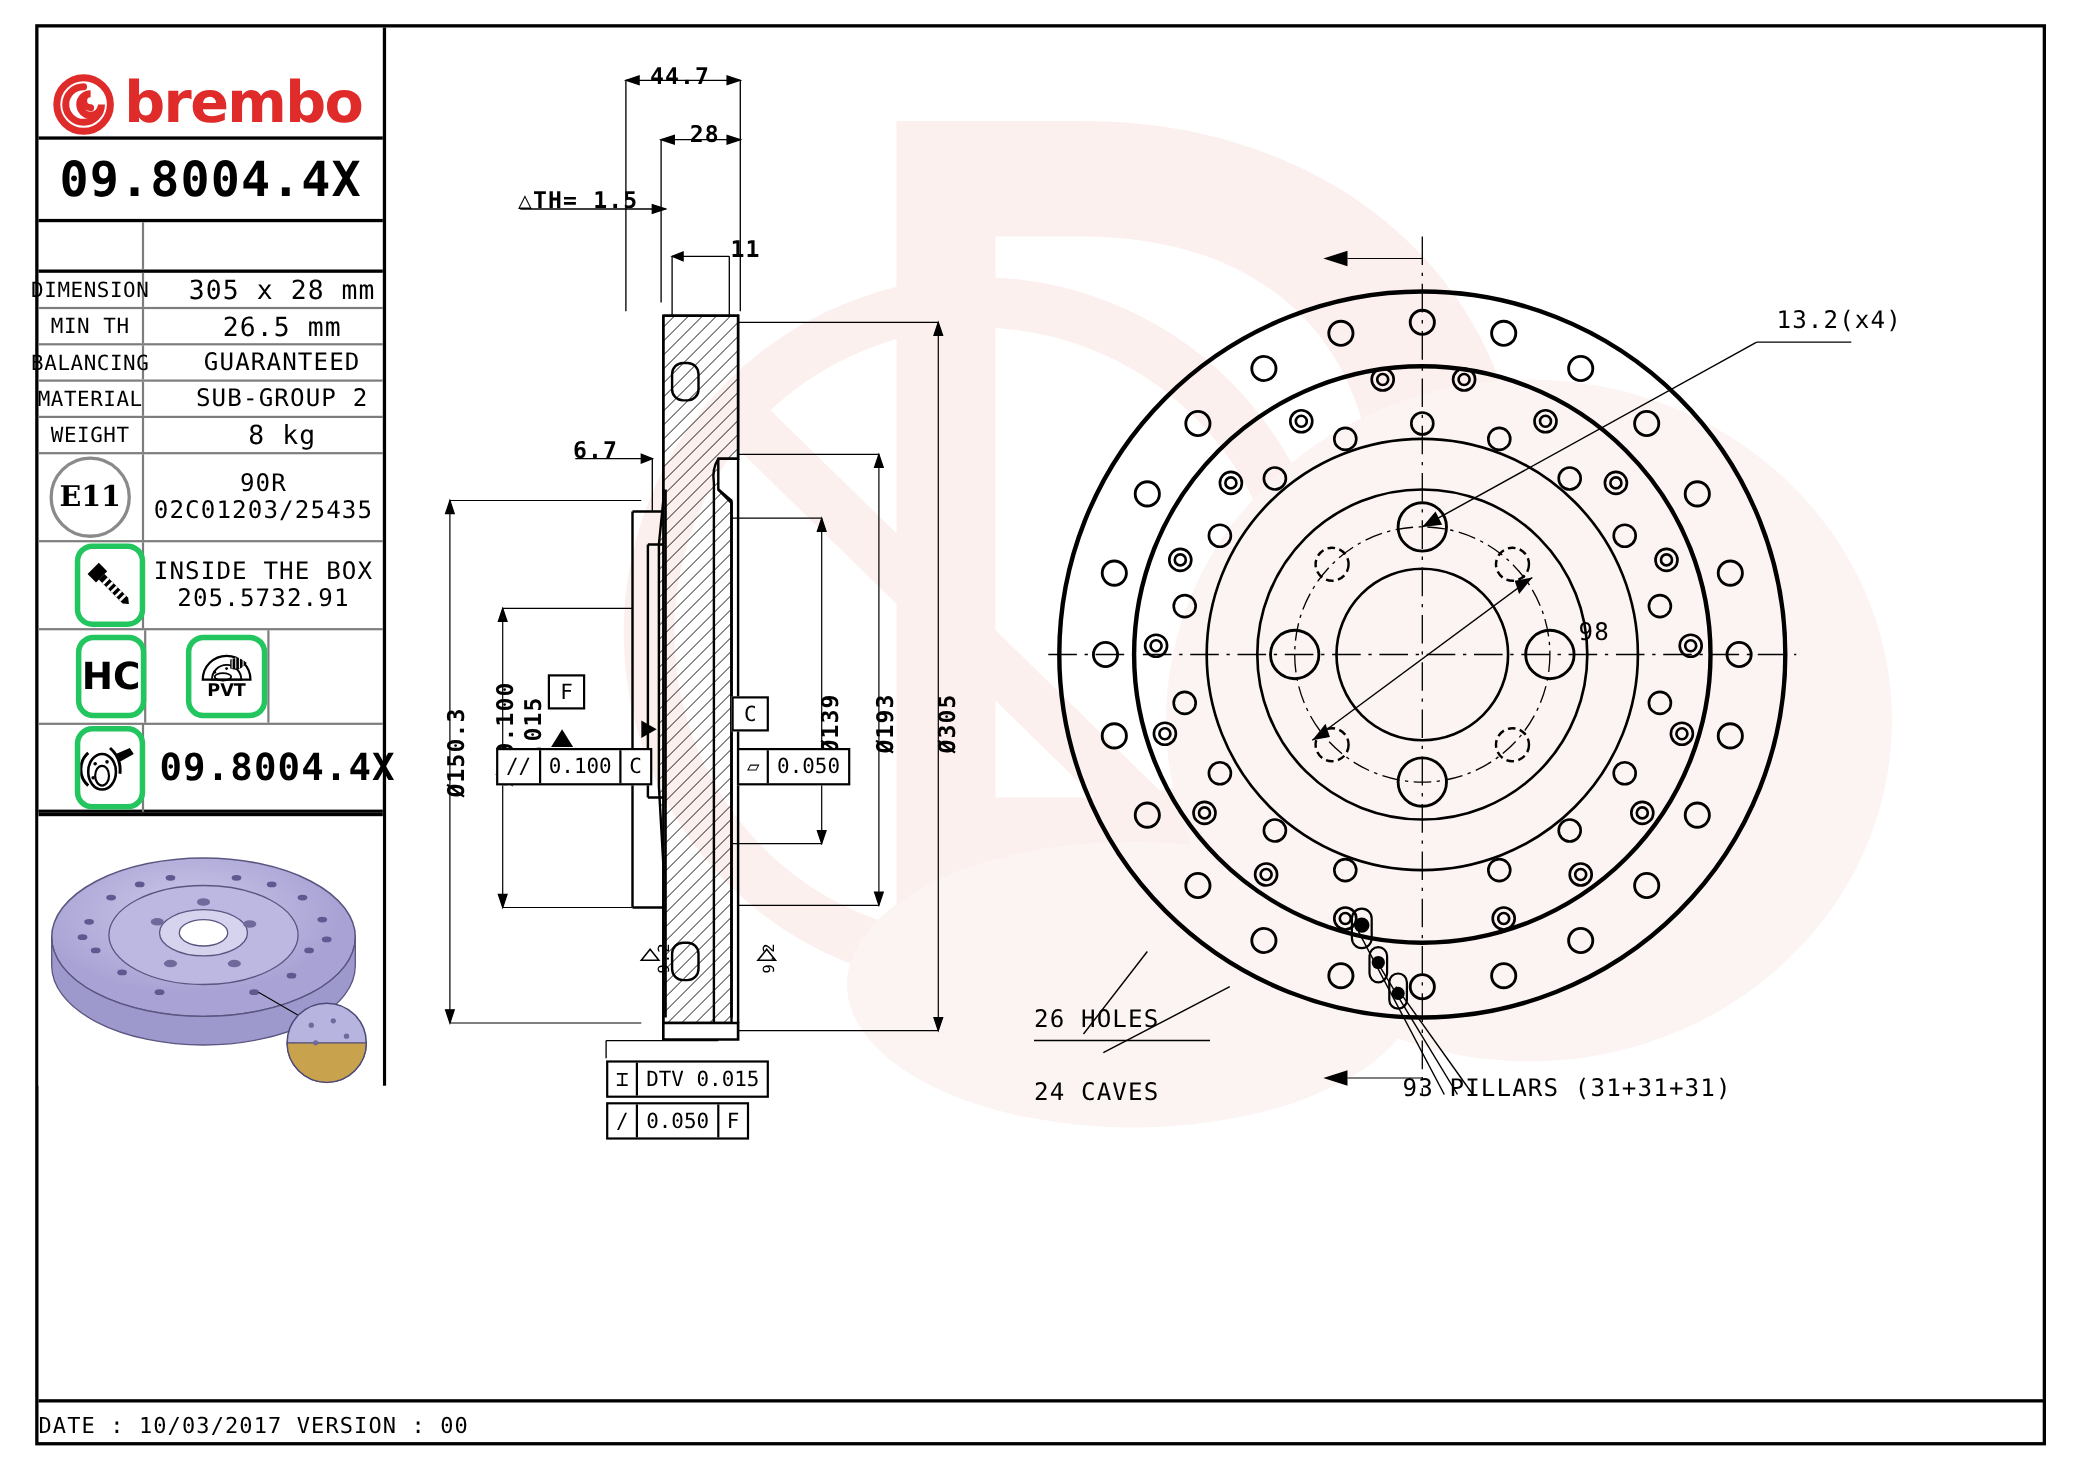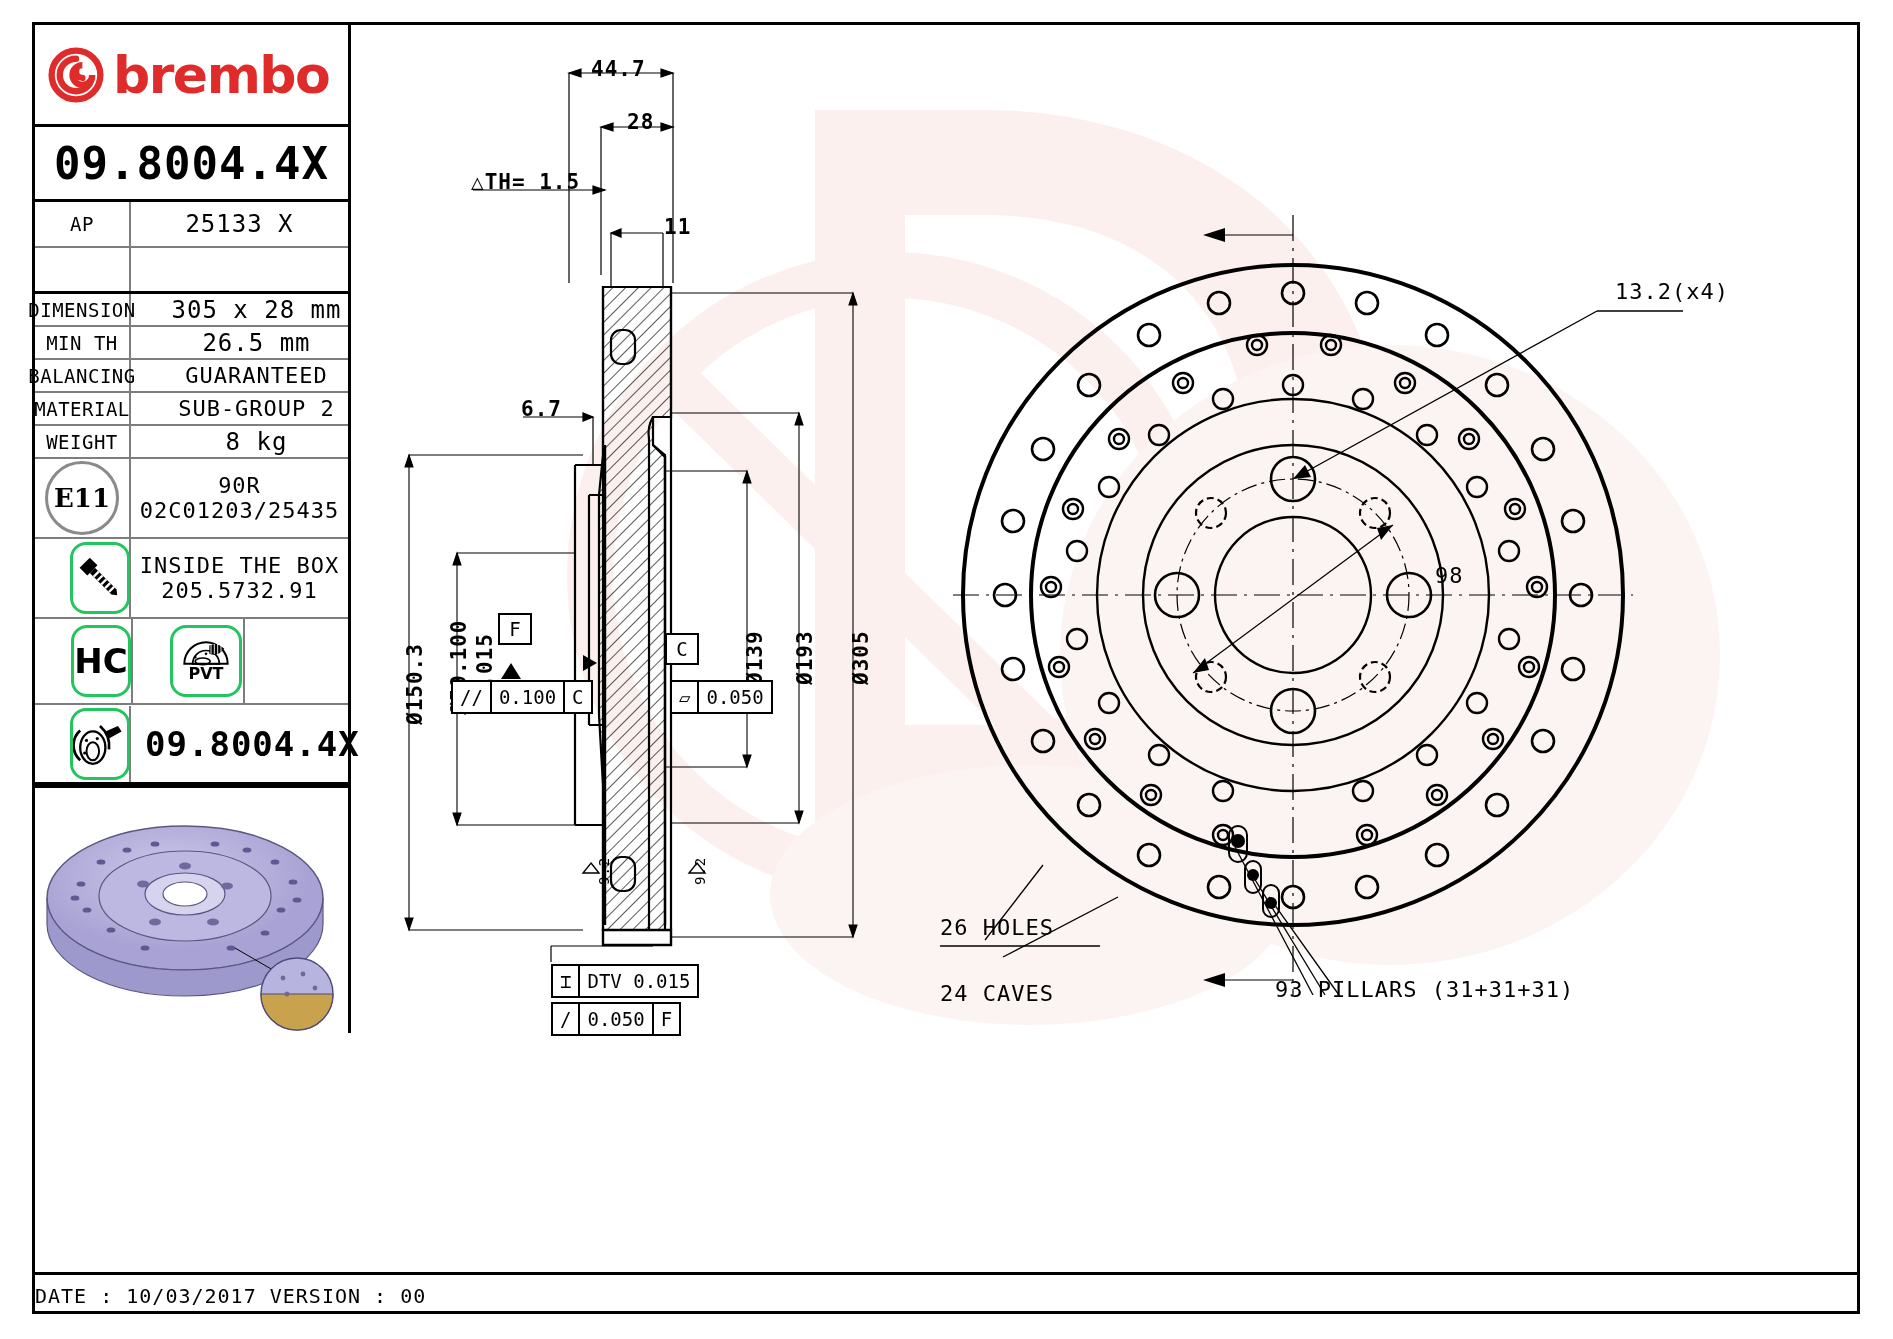--- a/index.html
+++ b/index.html
@@ -7,36 +7,36 @@
   #sheet{position:relative;width:1893px;height:1339px;background:#fff;}
   .frame{position:absolute;left:32px;top:22px;width:1828px;height:1292px;border:3px solid #000;box-sizing:border-box;}
   .watermark{position:absolute;left:560px;top:55px;width:1240px;height:1020px;pointer-events:none;opacity:.30;}
 
   
   .tbl{position:absolute;left:35px;top:25px;width:316px;border-right:3px solid #000;box-sizing:border-box;}
   .row{display:flex;border-bottom:2px solid #7d7d7d;box-sizing:border-box;}
   .row.hv{border-bottom:3px solid #000;}
   .cellL{width:96px;display:flex;align-items:center;justify-content:center;border-right:2px solid #7d7d7d;box-sizing:border-box;padding:2px;}
   .cellR{flex:1;display:flex;align-items:center;justify-content:center;text-align:center;box-sizing:border-box;padding:2px;}
-  .logoRow{height:99px;display:flex;align-items:center;padding-left:12px;border-bottom:3px solid #000;}
+  .logoRow{height:99px;display:flex;align-items:flex-end;padding-left:12px;border-bottom:3px solid #000;}
   .logoTxt{font-family:"DejaVu Sans",sans-serif;font-weight:bold;font-size:52px;color:#e02b2b;letter-spacing:-1.5px;margin-left:8px;}
   .pnRow{height:72px;display:flex;align-items:center;justify-content:center;border-bottom:3px solid #000;}
   .pnTxt{font-size:44px;font-weight:bold;letter-spacing:1px;}
   .r-ap{height:46px;}
   .r-blank{height:46px;}
   .r-std{height:33px;gap:34px;}
   .r-e11{height:80px;}
   .r-screw{height:80px;}
   .r-hc{height:86px;}
   .r-pad{height:80px;}
   .lab{font-size:19px;letter-spacing:.5px;}
   .val{font-size:24px;letter-spacing:1px;}
   .val.small{font-size:22px;}
   .e11{width:68px;height:68px;border:3px solid #8a8a8a;border-radius:50%;display:flex;align-items:center;justify-content:center;font-family:"DejaVu Serif",serif;font-weight:bold;font-size:26px;}
-  .sq{width:66px;height:66px;border:3px solid #22c55e;border-radius:16px;display:flex;align-items:center;justify-content:center;position:relative;background:#fff;margin-left:36px;}
+  .sq{width:66px;height:66px;border:5px solid #22c55e;border-radius:16px;display:flex;align-items:center;justify-content:center;position:relative;background:#fff;margin-left:36px;}
   .hcTxt{font-family:"DejaVu Sans",sans-serif;font-weight:bold;font-size:34px;}
   .pvtWrap{display:flex;flex-direction:column;align-items:center;justify-content:center;}
   .pvtTxt{font-family:"DejaVu Sans",sans-serif;font-weight:bold;font-size:16px;margin-top:-2px;}
   .cellHC{width:96px;display:flex;align-items:center;justify-content:center;border-right:2px solid #7d7d7d;}
   .cellPVT{width:110px;display:flex;align-items:center;justify-content:center;border-right:2px solid #7d7d7d;}
   .cellEmpty{flex:1;}
   .pnRow2{display:flex;align-items:center;}
   .pn2{font-size:34px;font-weight:bold;letter-spacing:1px;padding-left:14px;}
   .render{height:245px;border-top:3px solid #000;position:relative;background:#fff;}
   .dateRow{position:absolute;left:35px;top:1272px;width:1825px;height:42px;border-top:3px solid #000;display:flex;align-items:center;}
@@ -80,28 +80,20 @@
         <circle cx="50" cy="50" r="42" fill="none" stroke="#e02b2b" stroke-width="11"></circle>
         <path d="M50 22 a28 28 0 1 0 28 28 a17 17 0 1 1 -17 -17 a11 11 0 1 0 0 22" fill="none" stroke="#e02b2b" stroke-width="11" stroke-linecap="round"></path>
       </svg>
       <span class="logoTxt">brembo</span>
     </div>
 
     <div class="pnRow">
       <span class="pnTxt">09.8004.4X</span>
     </div>
 
-    <div class="row r-ap">
-      <div class="cellL">
-          <span class="lab">AP</span>
-        </div>
-      <div class="cellR">
-          <span class="val">25133 X</span>
-        </div>
-    </div>
 
     <div class="row r-blank hv">
       <div class="cellL">
           <span class="lab"></span>
         </div>
       <div class="cellR">
           <span class="val"></span>
         </div>
     </div>
 

